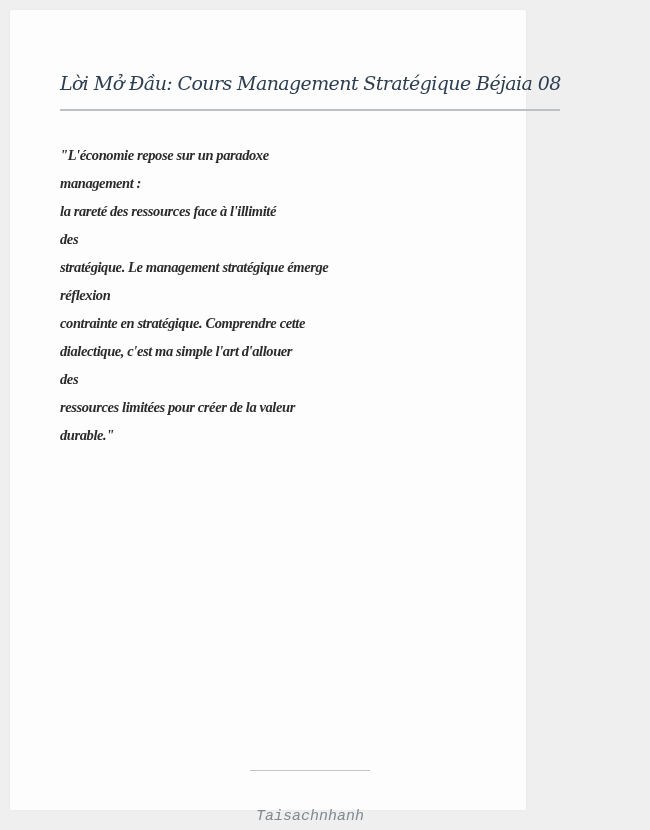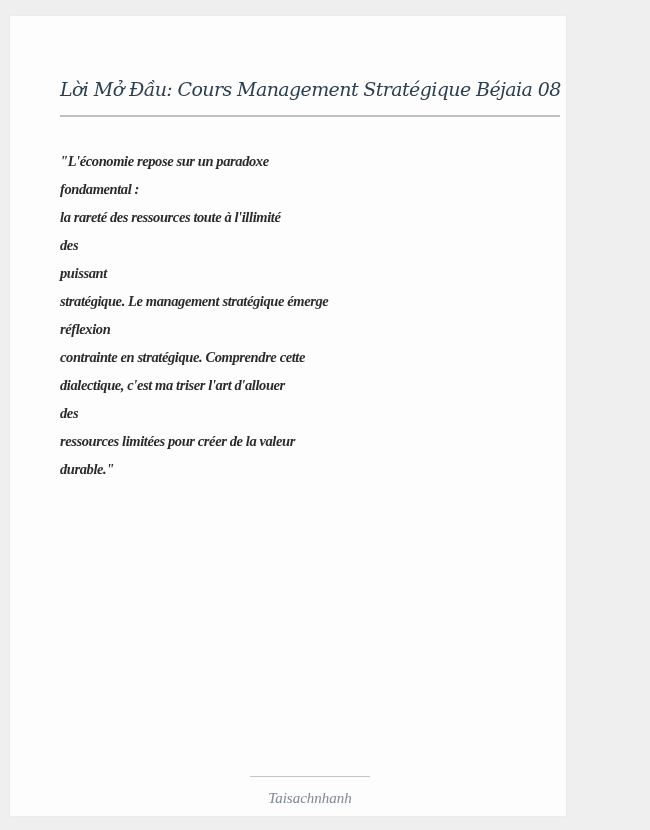--- a/index.html
+++ b/index.html
@@ -10,25 +10,24 @@
       width: 650px;
       height: 830px;
       background: #efefef;
       position: relative;
       overflow: hidden;
     }
     .page {
       position: absolute;
       left: 10px;
       top: 10px;
-      width: 556px;
+      width: 516px;
       height: 800px;
       background: #fdfdfd;
       box-shadow: 0 0 2px rgba(0,0,0,0.04);
-      margin-top: 6px;
     }
     .title {
       position: absolute;
       left: 50px;
       top: 62px;
       width: 500px;
       text-align: center;
       font-family: "DejaVu Serif", serif;
       font-style: italic;
       font-size: 19px;
@@ -65,46 +64,45 @@
       position: absolute;
       left: 240px;
       top: 760px;
       width: 120px;
       height: 1px;
       background: #c4c4c4;
     }
     .footer-text {
       position: absolute;
       left: 200px;
-      top: 774px;
+      top: 798px;
       width: 200px;
       text-align: center;
-      font-family: Liberation Serif, serif;
+      font-family: Liberation Mono, monospace;
       font-style: italic;
       font-size: 15px;
       color: #7f8a90;
     }
   </style>
 </head>
 <body>
 
 <div class="page">
   <div class="title">Lời Mở Đầu: Cours Management Stratégique Béjaia 08</div>
   <div class="title-rule"></div>
 
   <div class="quote">
     <div class="quote-line">"L'économie repose sur un paradoxe</div>
-    <div class="quote-line">fondamental :</div>
-    <div class="quote-line">la rareté des ressources toute à l'illimité</div>
+    <div class="quote-line">management :</div>
+    <div class="quote-line">la rareté des ressources face à l'illimité</div>
     <div class="quote-line">des</div>
-    <div class="quote-line">puissant</div>
     <div class="quote-line">stratégique. Le management stratégique émerge</div>
     <div class="quote-line">réflexion</div>
     <div class="quote-line">contrainte en stratégique. Comprendre cette</div>
-    <div class="quote-line">dialectique, c'est ma triser l'art d'allouer</div>
+    <div class="quote-line">dialectique, c'est ma simple l'art d'allouer</div>
     <div class="quote-line">des</div>
     <div class="quote-line">ressources limitées pour créer de la valeur</div>
     <div class="quote-line">durable."</div>
   </div>
 
   <div class="footer-rule"></div>
   <div class="footer-text">Taisachnhanh</div>
 </div>
 
 </body></html>

